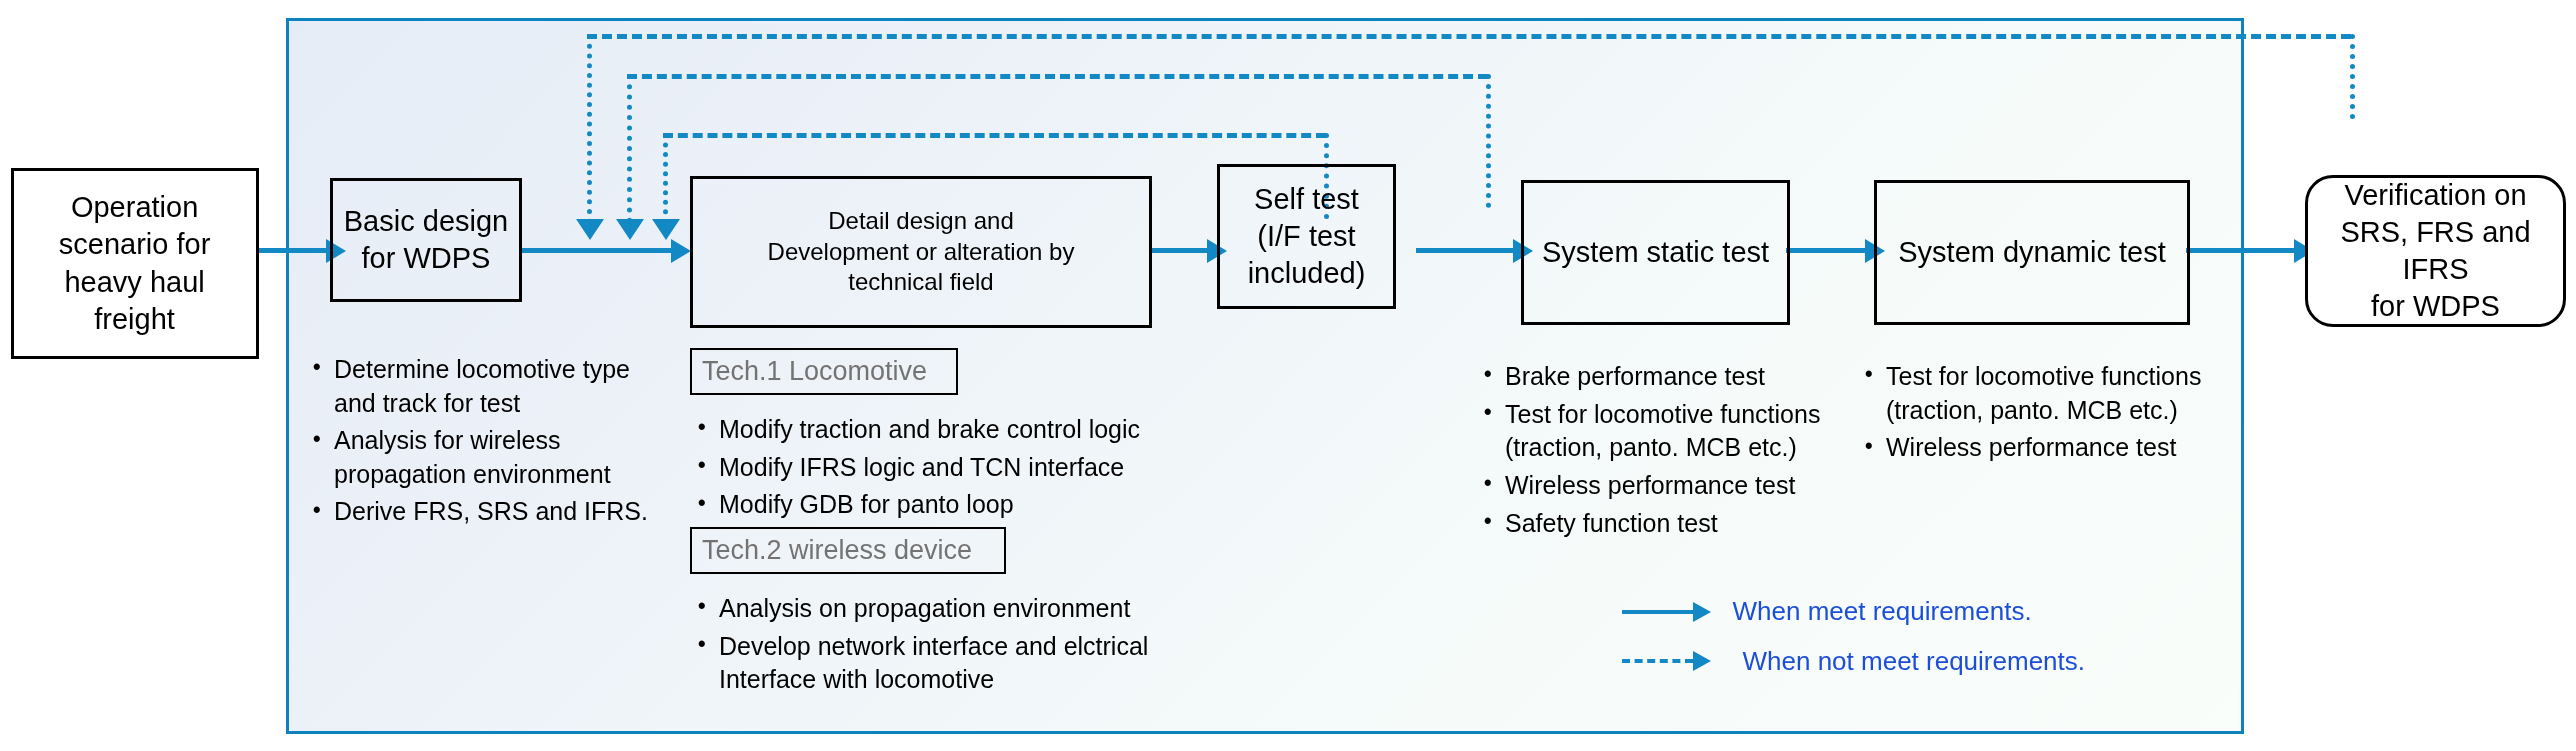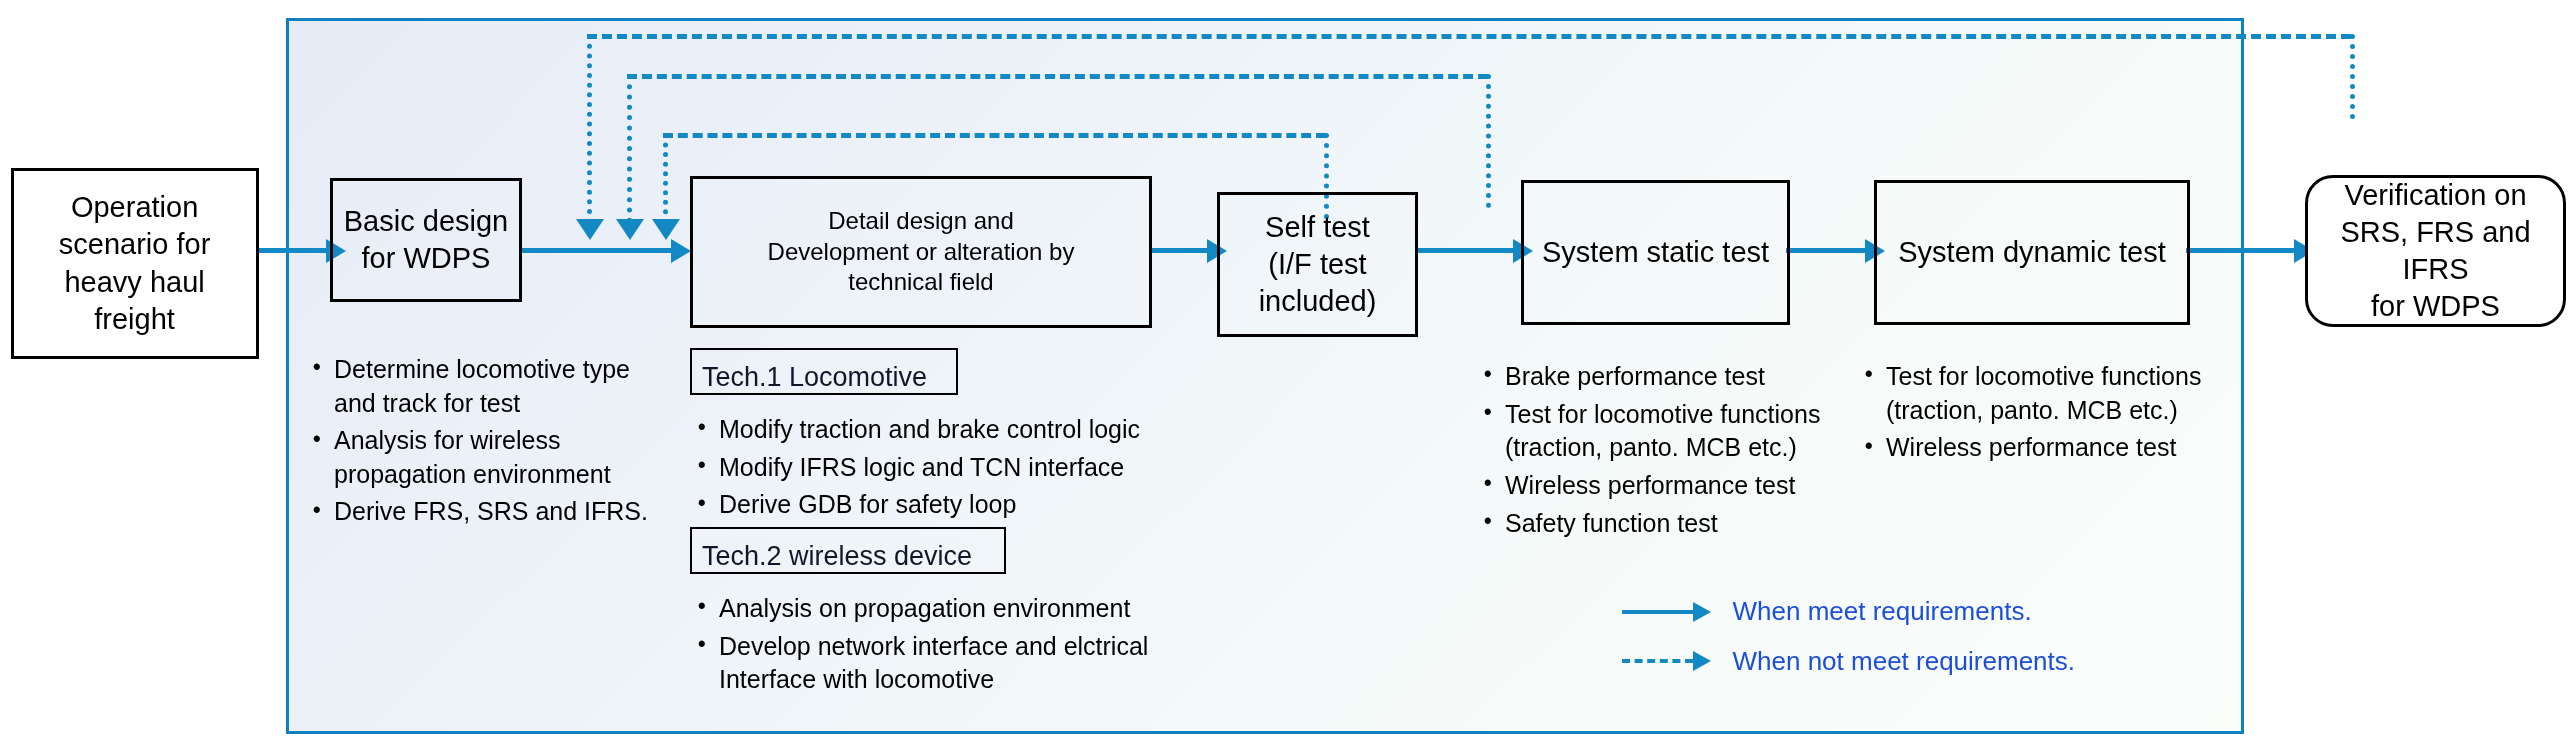--- a/index.html
+++ b/index.html
@@ -76,23 +76,23 @@
     line-height: 1.34;
   }
 
   
   .techbox {
     position: absolute;
     box-sizing: border-box;
     border: 2.8px solid #000;
     background: transparent;
     font-size: 27px;
-    color: #0f172a;
+    color: #737373;
     display: flex;
-    align-items: flex-end;
+    align-items: center;
     padding-left: 10px;
   }
 
   
   .arrow-solid {
     position: absolute;
     height: 5px;
     background: #1289c4;
   }
   .arrow-head-right {
@@ -216,21 +216,21 @@
     <span class="pbox-text" style="white-space:pre-line;">Basic design
 for WDPS</span>
   </div>
 
   <div class="pbox" style="left:690px; top:176px; width:462px; height:152px; font-size:24px;">
     <span class="pbox-text" style="white-space:pre-line;">Detail design and
 Development or alteration by
 technical field</span>
   </div>
 
-  <div class="pbox" style="left:1217px; top:192px; width:201px; height:145px;">
+  <div class="pbox" style="left:1217px; top:164px; width:179px; height:145px;">
     <span class="pbox-text" style="white-space:pre-line;">Self test
 (I/F test
 included)</span>
   </div>
 
   <div class="pbox" style="left:1521px; top:180px; width:269px; height:145px;">
     <span class="pbox-text" style="white-space:pre-line;">System static test</span>
   </div>
 
   <div class="pbox" style="left:1874px; top:180px; width:316px; height:145px;">
@@ -254,21 +254,21 @@
   </div>
 
   <div class="techbox" style="left:690px; top:348px; width:268px; height:47px;">
     <span>Tech.1 Locomotive</span>
   </div>
 
   <div class="bullets" style="left:695px; top:413px; width:508px;">
     <ul>
       <li>Modify traction and brake control logic</li>
       <li>Modify IFRS logic and TCN interface</li>
-      <li>Derive GDB for safety loop</li>
+      <li>Modify GDB for panto loop</li>
     </ul>
   </div>
 
   <div class="techbox" style="left:690px; top:527px; width:316px; height:47px;">
     <span>Tech.2  wireless device</span>
   </div>
 
   <div class="bullets" style="left:695px; top:592px; width:536px;">
     <ul>
       <li>Analysis on propagation environment</li>
@@ -296,21 +296,21 @@
   </div>
 
   <div id="legend">
     <div class="legend-row">
       <span class="legend-sample">
         <span class="legend-line-solid"></span>
         <span class="legend-arrow"></span>
       </span>
       <span class="legend-label">When meet requirements.</span>
     </div>
-    <div class="legend-row" style="margin-top:8.5px;">
+    <div class="legend-row" style="margin-top:8.5px;gap:10px;">
       <span class="legend-sample">
         <span class="legend-line-dashed"></span>
         <span class="legend-arrow"></span>
       </span>
       <span class="legend-label">When not meet requirements.</span>
     </div>
   </div>
 
 </div>
 

